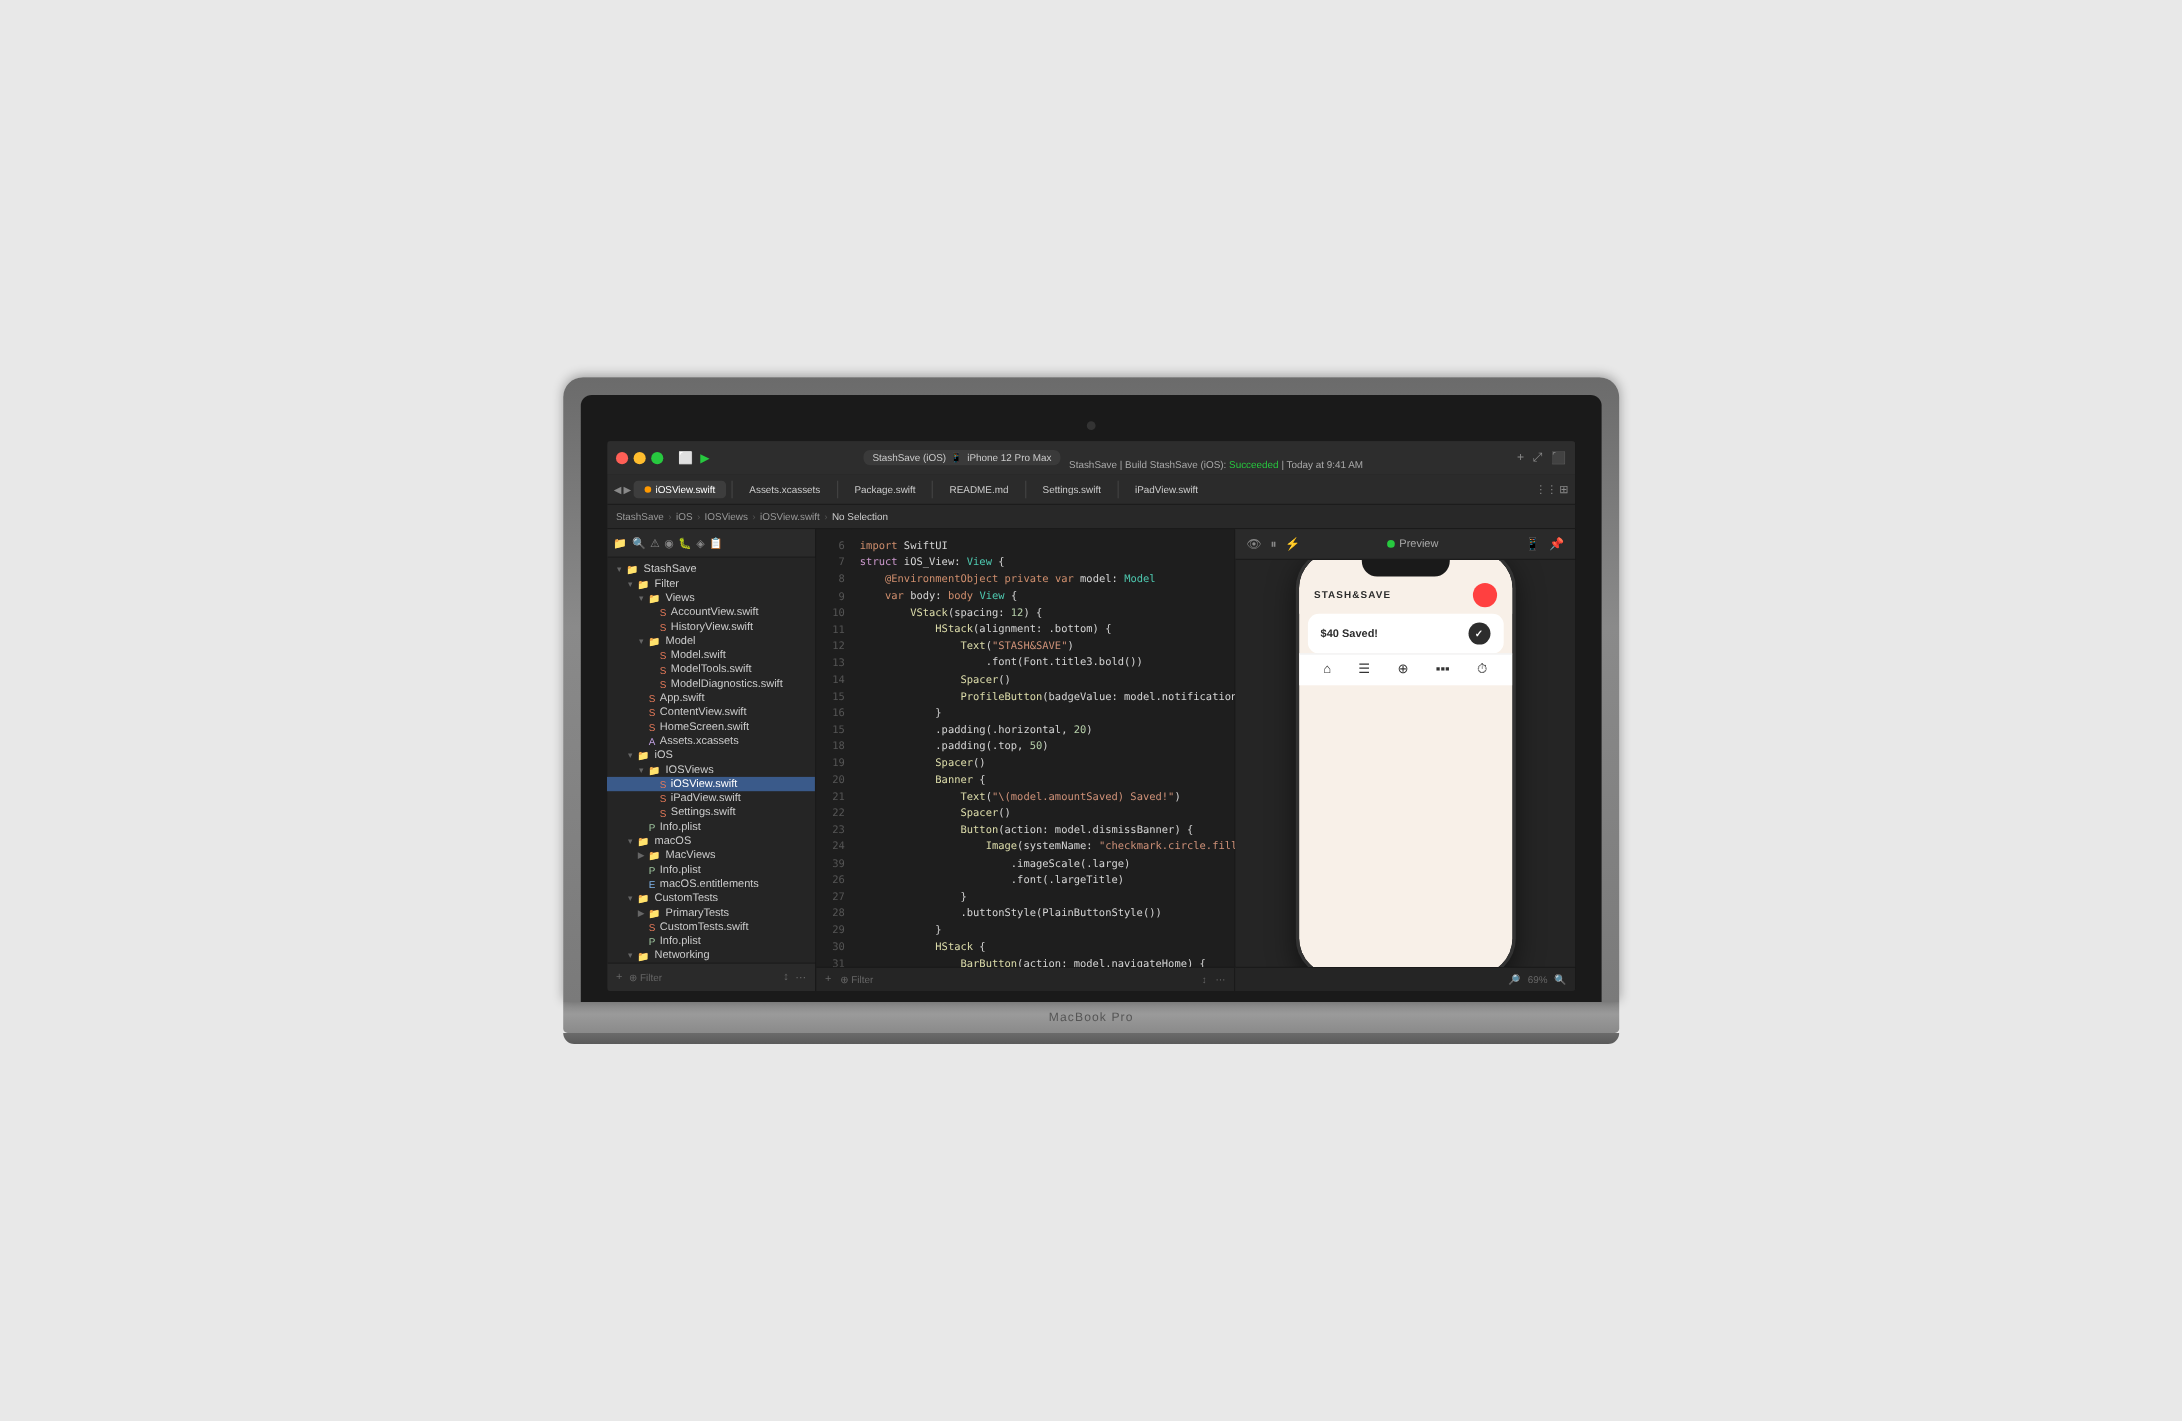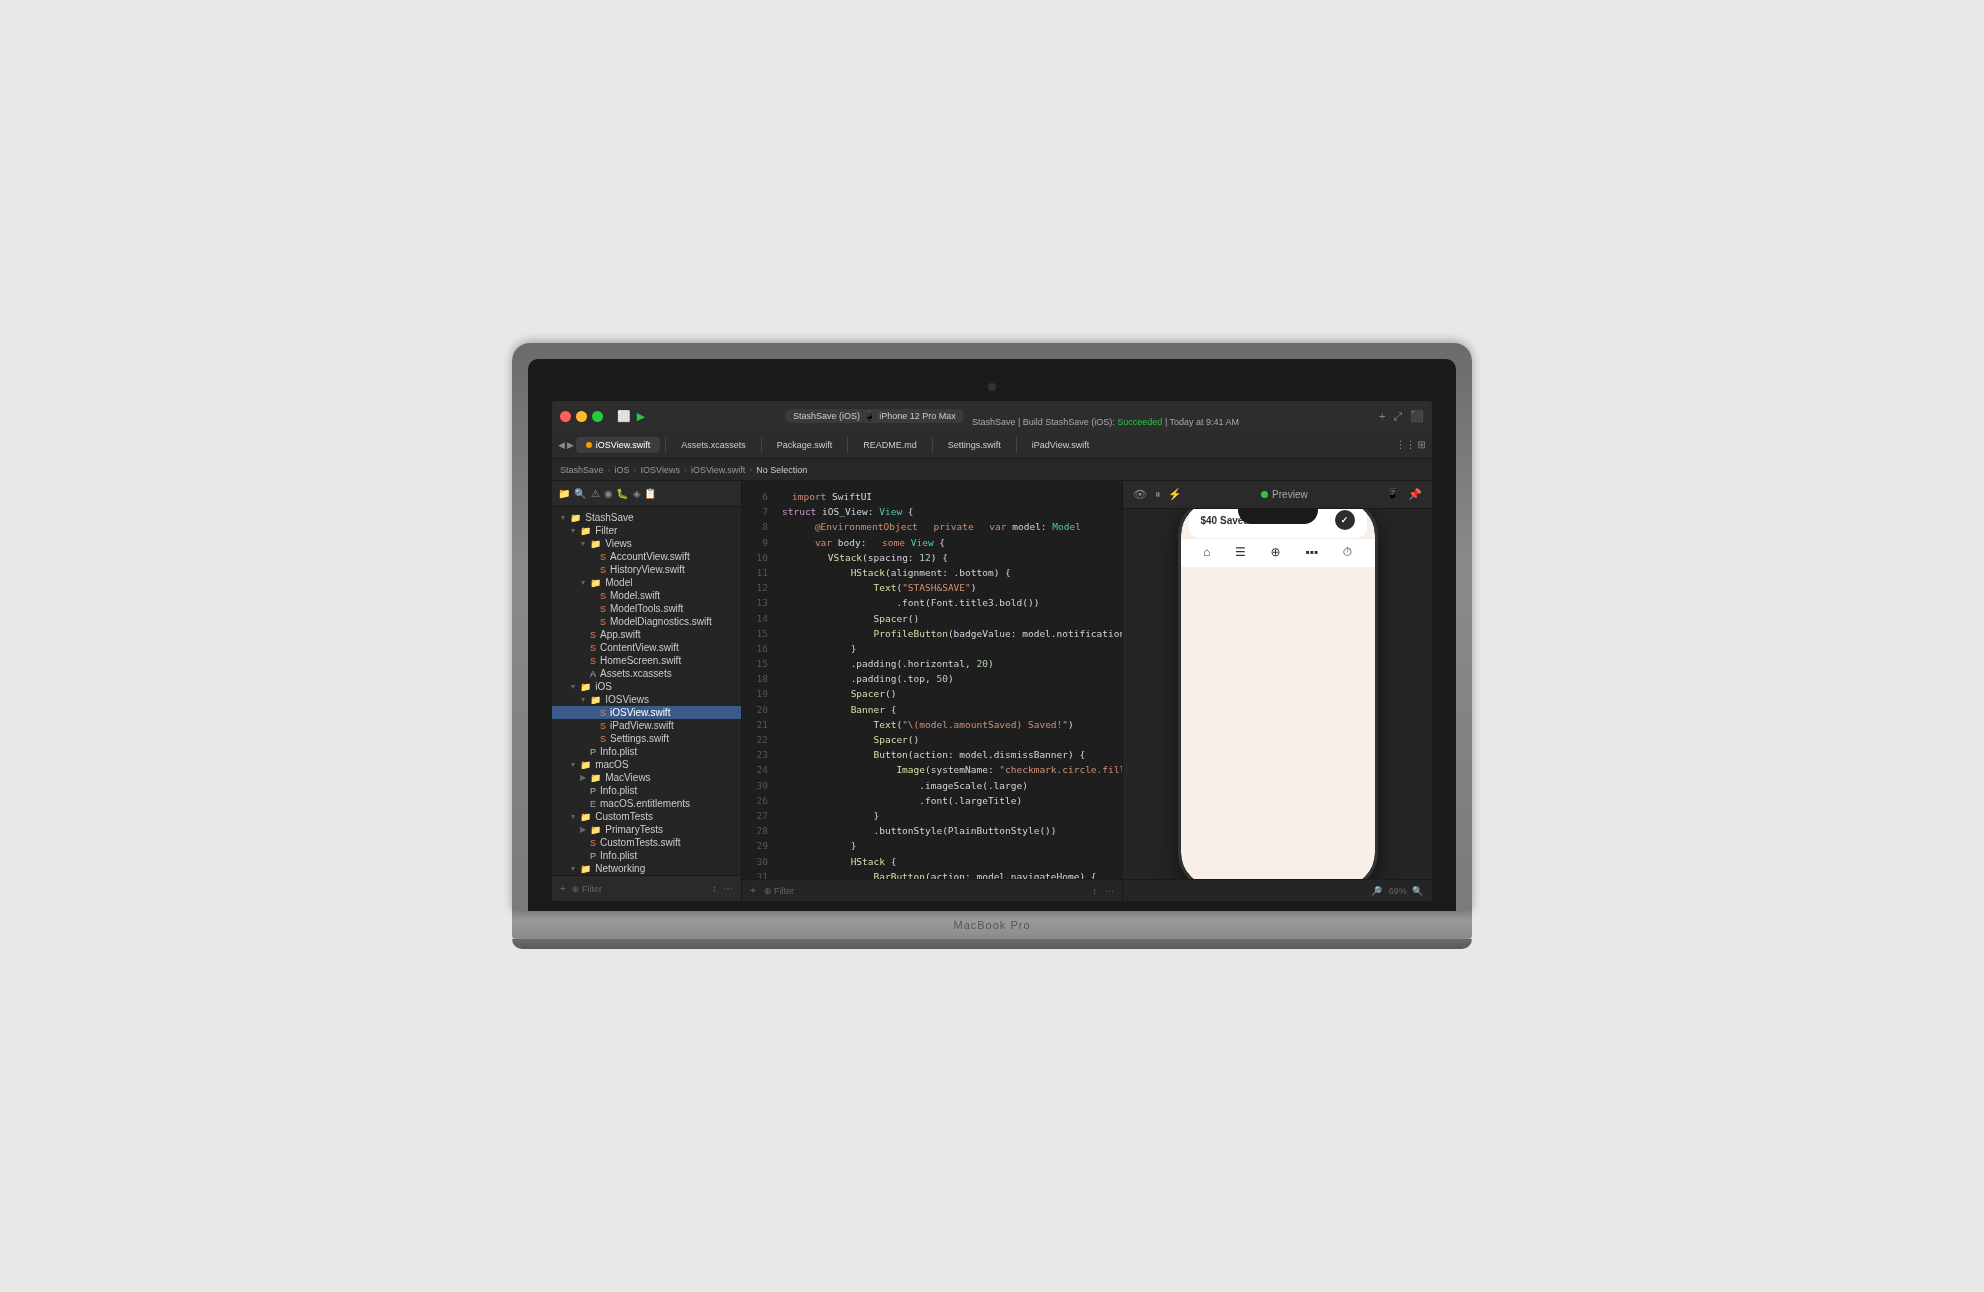--- a/index.html
+++ b/index.html
@@ -261,21 +261,21 @@
     .code-content {
       flex: 1;
       padding: 8px 8px;
       overflow: auto;
       color: #d4d4d4;
     }
     .code-content::-webkit-scrollbar { width: 4px; height: 4px; }
     .code-content::-webkit-scrollbar-track { background: transparent; }
     .code-content::-webkit-scrollbar-thumb { background: #444; border-radius: 2px; }
     .code-line { white-space: pre; }
-    .kw { color: #cf8e6d; margin-left: 10px; } 
+    .kw { color: #cf8e6d; } 
     .kw2 { color: #cc99cd; } 
     .type { color: #4ec9b0; } 
     .str { color: #ce9178; } 
     .func-call { color: #dcdcaa; text-align: center; }
     .num { color: #b5cea8; }
     .plain { color: #d4d4d4; }
 
     .editor-bottom {
       height: 22px;
       background: #252525;
@@ -775,21 +775,21 @@
                   <div>30</div>
                 <div>31</div>
 
               </div>
               <div class="code-content">
 <div class="code-line"><span class="kw">import</span><span class="plain"> SwiftUI</span></div>
 <div class="code-line"></div>
 <div class="code-line"><span class="kw2">struct</span><span class="plain"> iOS_View: </span><span class="type">View</span><span class="plain"> {</span></div>
 <div class="code-line"><span class="plain">    </span><span class="kw">@EnvironmentObject</span><span class="plain"> </span><span class="kw">private</span><span class="plain"> </span><span class="kw">var</span><span class="plain"> model: </span><span class="type">Model</span></div>
 <div class="code-line"></div>
-<div class="code-line"><span class="plain">    </span><span class="kw">var</span><span class="plain"> body: </span><span class="kw">some</span><span class="plain"> </span><span class="type">View</span><span class="plain"> {</span></div>
+<div class="code-line"><span class="plain">    </span><span class="kw">var</span><span class="plain"> body: </span><span class="kw">body</span><span class="plain"> </span><span class="type">View</span><span class="plain"> {</span></div>
 <div class="code-line"><span class="plain">        </span><span class="func-call">VStack</span><span class="plain">(spacing: </span><span class="num">12</span><span class="plain">) {</span></div>
 <div class="code-line"><span class="plain">            </span><span class="func-call">HStack</span><span class="plain">(alignment: .bottom) {</span></div>
 <div class="code-line"><span class="plain">                </span><span class="func-call">Text</span><span class="plain">(</span><span class="str">"STASH&amp;SAVE"</span><span class="plain">)</span></div>
 <div class="code-line"><span class="plain">                    .font(Font.title3.bold())</span></div>
 <div class="code-line"></div>
 <div class="code-line"><span class="plain">                </span><span class="func-call">Spacer</span><span class="plain">()</span></div>
 <div class="code-line"></div>
 <div class="code-line"><span class="plain">                </span><span class="func-call">ProfileButton</span><span class="plain">(badgeValue: model.notifications.count)</span></div>
 <div class="code-line"><span class="plain">            }</span></div>
 <div class="code-line"><span class="plain">            .padding(.horizontal, </span><span class="num">20</span><span class="plain">)</span></div>
@@ -836,20 +836,24 @@
               <div class="preview-toolbar-icons">
                 <span class="preview-icon">📱</span>
                 <span class="preview-icon">📌</span>
               </div>
             </div>
             <div class="preview-content">
 
               <div class="iphone-mockup">
                 <div class="iphone-notch"></div>
                 <div class="iphone-screen">
+                  <div class="app-header">
+                    <span class="app-logo-text">STASH&amp;SAVE</span>
+                    <div class="app-avatar"></div>
+                  </div>
                   <div class="app-savings-bar">
                     <span>$40 Saved!</span>
                     <div class="check-circle">✓</div>
                   </div>
                   <div class="app-tabbar">
                     <span class="tab-icon">⌂</span>
                     <span class="tab-icon">☰</span>
                     <span class="tab-icon">⊕</span>
                     <span class="tab-icon">▪▪▪</span>
                     <span class="tab-icon">⏱</span>

